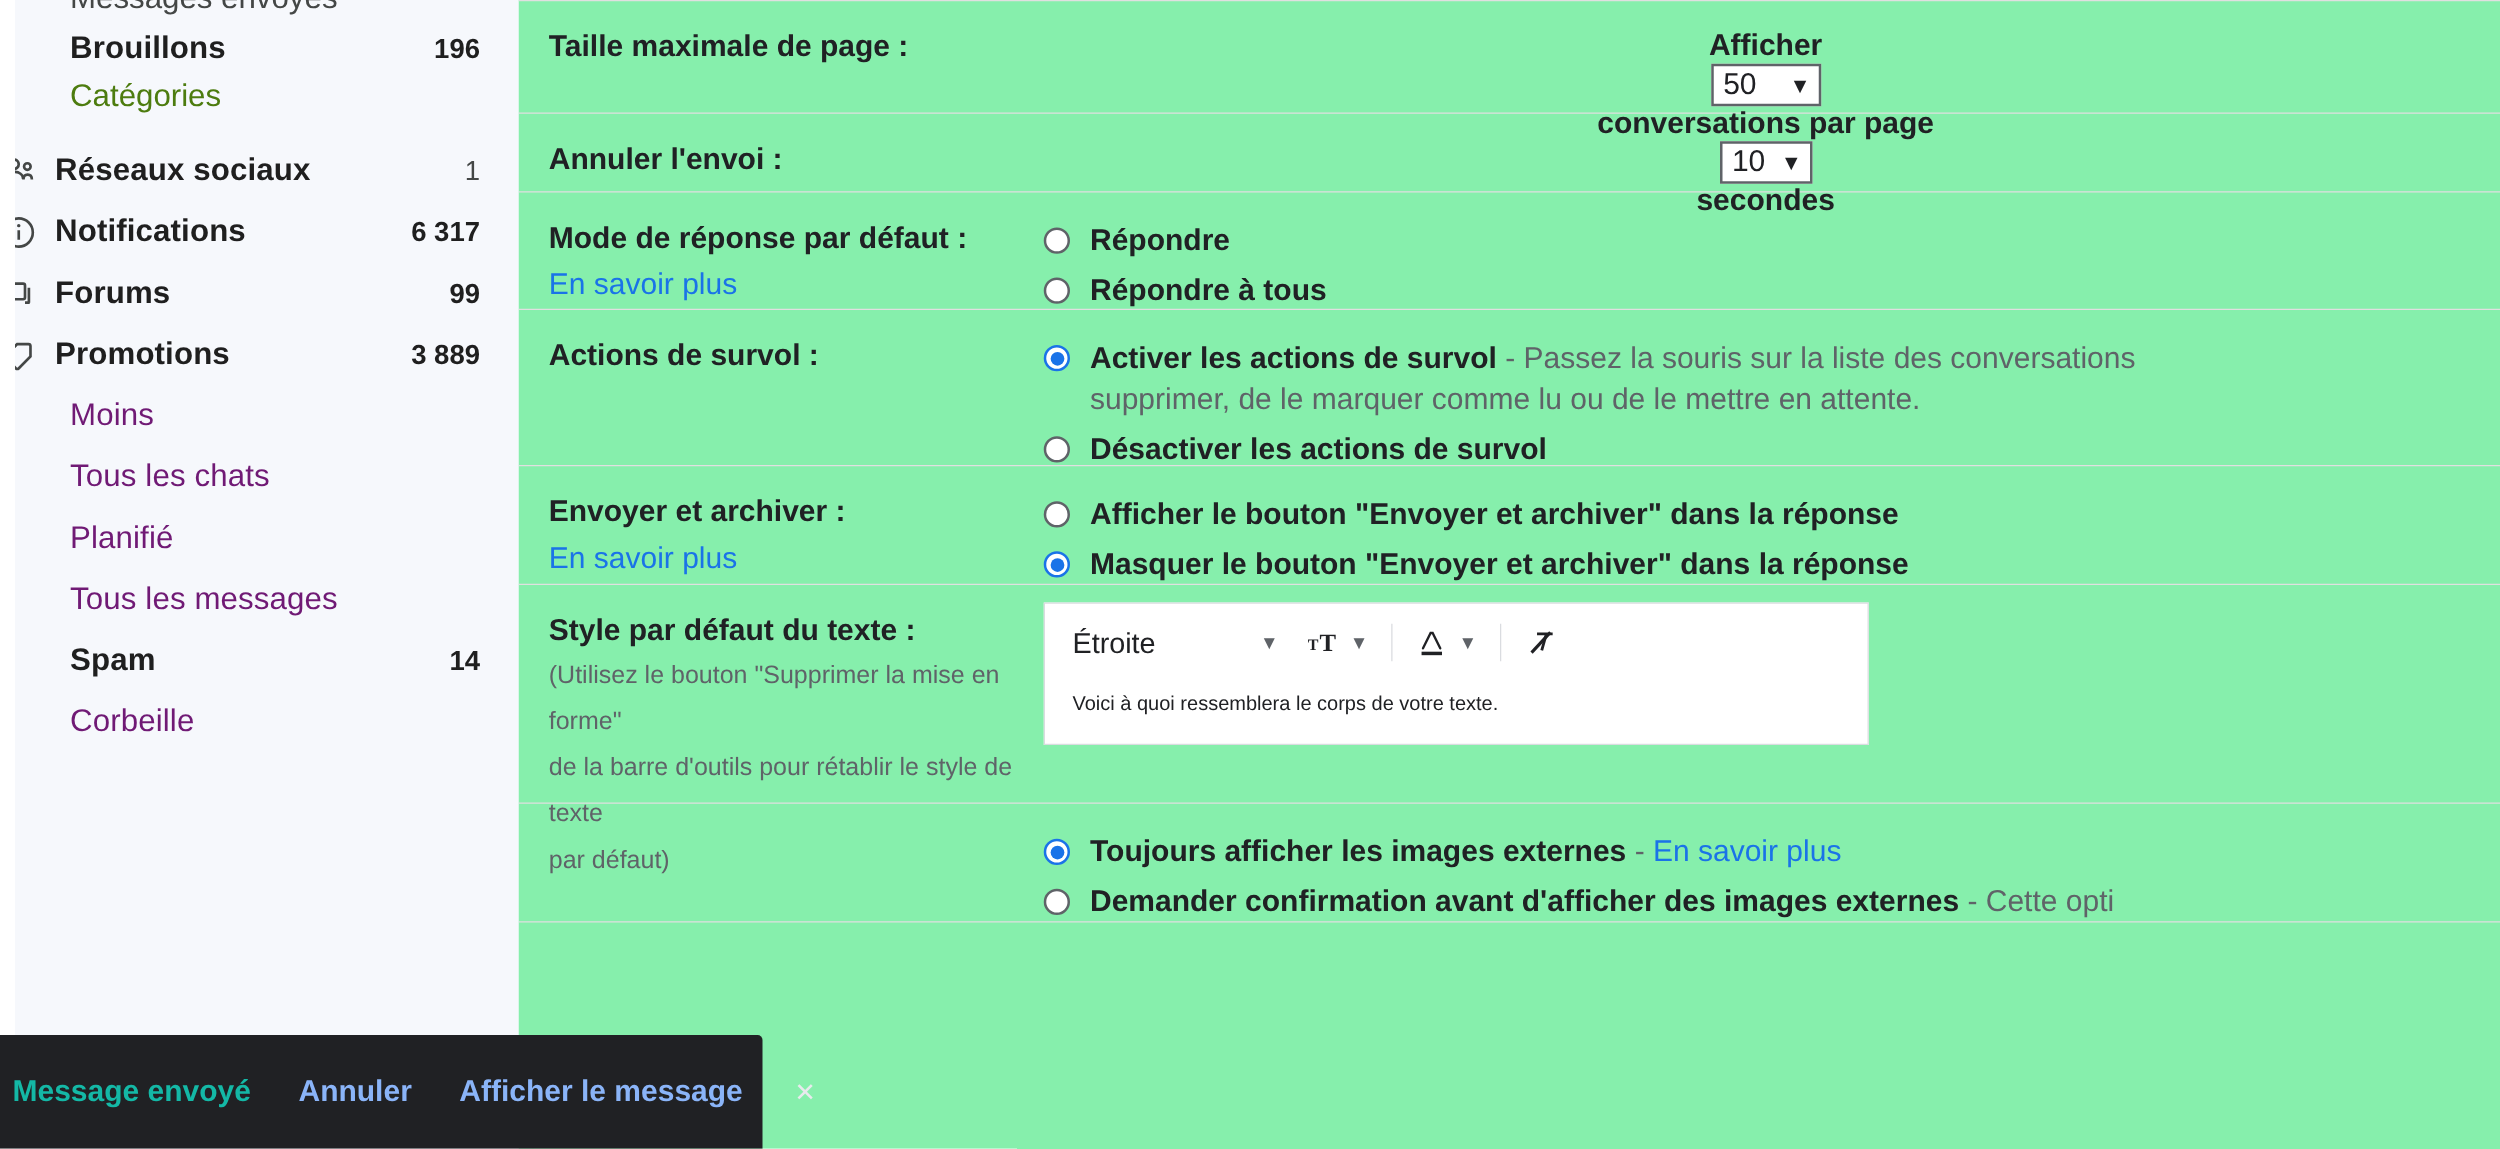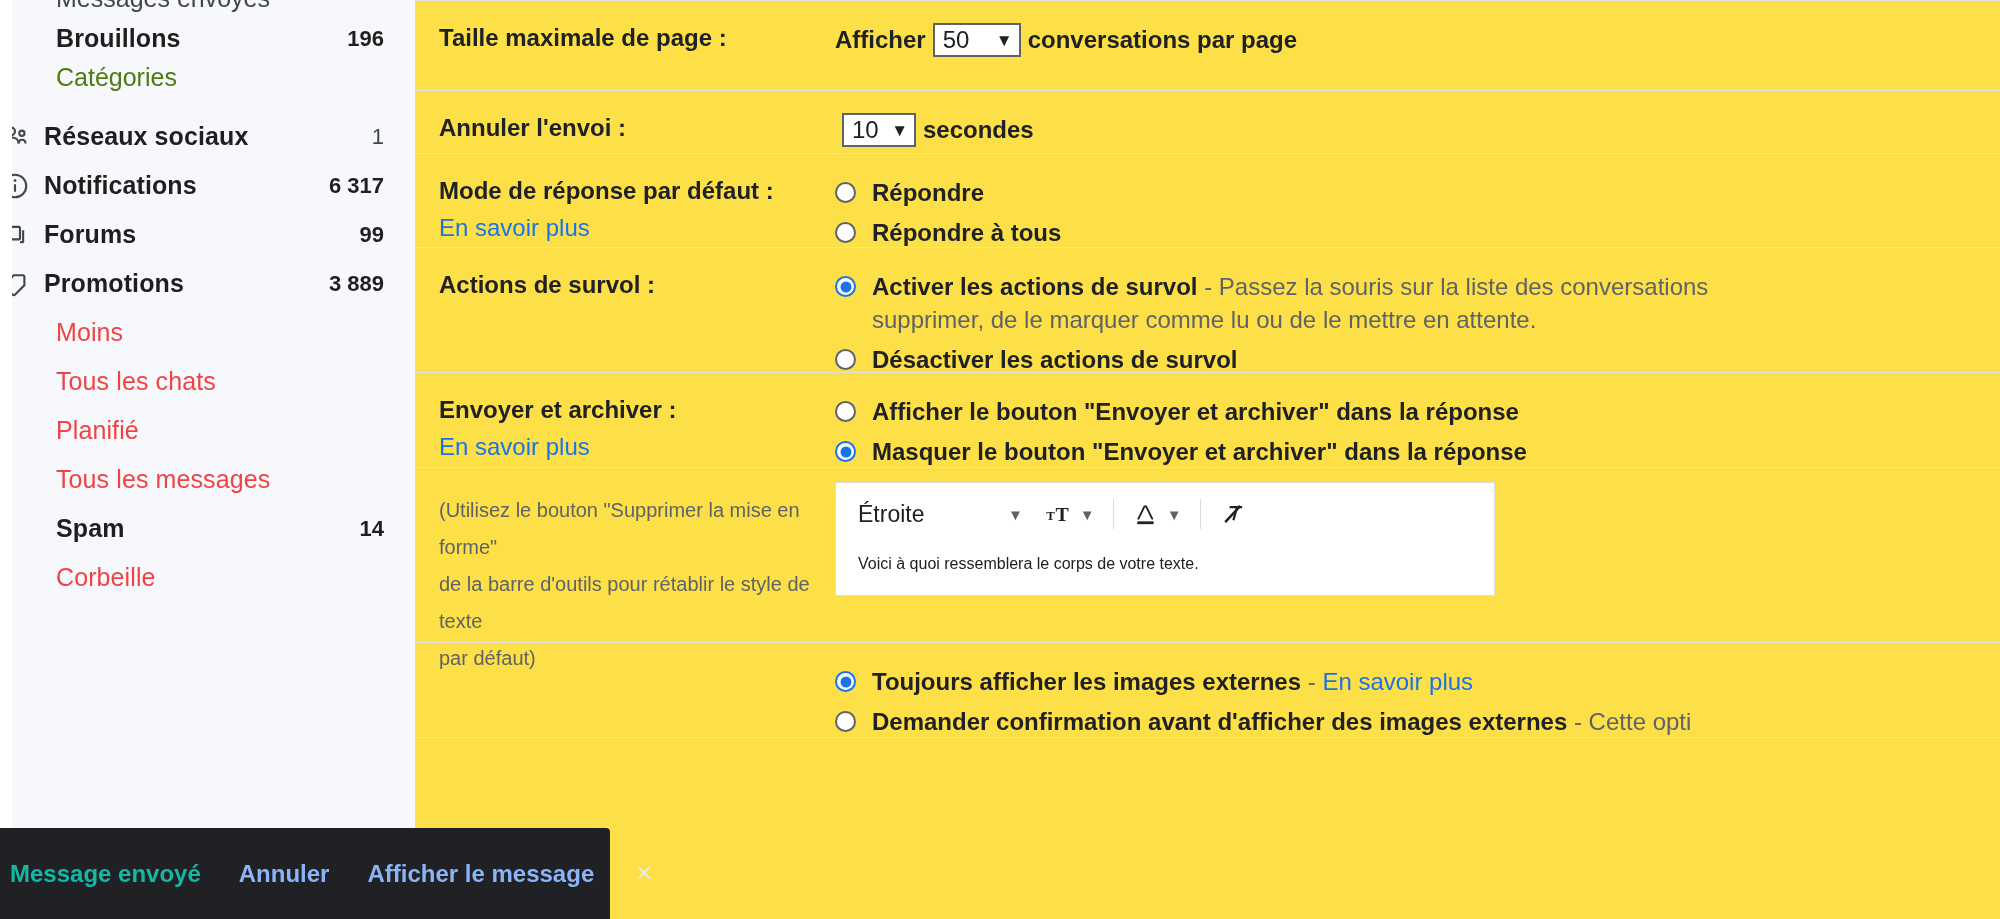--- a/index.html
+++ b/index.html
@@ -31,21 +31,21 @@
     width: 44px; min-width: 44px;
     height: 49px;
     display: flex; align-items: center; justify-content: flex-start;
     margin-left: -12px;
     color: #444746;
   }
   .nav-icon svg { width: 30px; height: 30px; display: block; }
   .nav-label {
     flex: 1;
     font-size: 25px;
-    color: #ef4444;
+    color: #701a75;
     letter-spacing: 0.1px;
     white-space: nowrap;
   }
   .nav-label.bold { font-weight: 700; color: #1f1f1f; }
   .nav-count {
     font-size: 22px;
     color: #444746;
     font-weight: 400;
     padding-right: 42px;
     white-space: nowrap;
@@ -64,21 +64,21 @@
     width: 415px; height: 30px;
     font-size: 25px; color: #444746;
     padding-left: 44px; box-sizing: border-box;
     overflow: hidden;
   }
 
   
   .main {
     position: absolute; left: 415px; top: 0;
     width: 1585px; height: 919px;
-    background: #fde047;
+    background: #86efac;
     overflow: hidden;
   }
   .settings-table { position: absolute; left: 0; top: 0; width: 1585px; }
   .srow {
     display: flex;
     border-top: 1px solid #e0e0e0;
     padding: 22px 0 22px 0;
     box-sizing: border-box;
   }
   .srow.first { border-top: 1px solid #e0e0e0; }
@@ -101,20 +101,21 @@
     display: inline-block; cursor: pointer;
   }
   .lbl-note {
     font-size: 20px; color: #5f6368; line-height: 1.85;
     font-weight: 400; margin-top: 2px;
   }
   .val-line {
     display: flex; align-items: center;
     font-size: 24px; color: #202124; font-weight: 700;
     white-space: nowrap;
+    flex-direction: column;
   }
   .select-box {
     display: inline-flex; align-items: center; justify-content: space-between;
     border: 2px solid #5f6368;
     background: #fff;
     height: 34px;
     padding: 0 6px 0 8px;
     margin: 0 7px;
     font-size: 24px; font-weight: 400; color: #202124;
     box-sizing: border-box;
@@ -390,20 +391,21 @@
           </div>
           <div class="radio-row">
             <span class="radio checked"></span>
             <span class="radio-text">Masquer le bouton "Envoyer et archiver" dans la réponse</span>
           </div>
         </div>
       </div>
 
       <div class="srow" style="height:175px;">
         <div class="scol-label">
+          <div class="lbl-title">Style par défaut du texte :</div>
           <div class="lbl-note">(Utilisez le bouton "Supprimer la mise en forme"</div>
           <div class="lbl-note" style="margin-top:0">de la barre d'outils pour rétablir le style de texte</div>
           <div class="lbl-note" style="margin-top:0">par défaut)</div>
         </div>
         <div class="scol-value">
           <div class="style-editor">
             <div class="se-toolbar">
               <span class="se-font">Étroite</span>
               <span class="se-caret">▼</span>
               <span class="se-icon">

